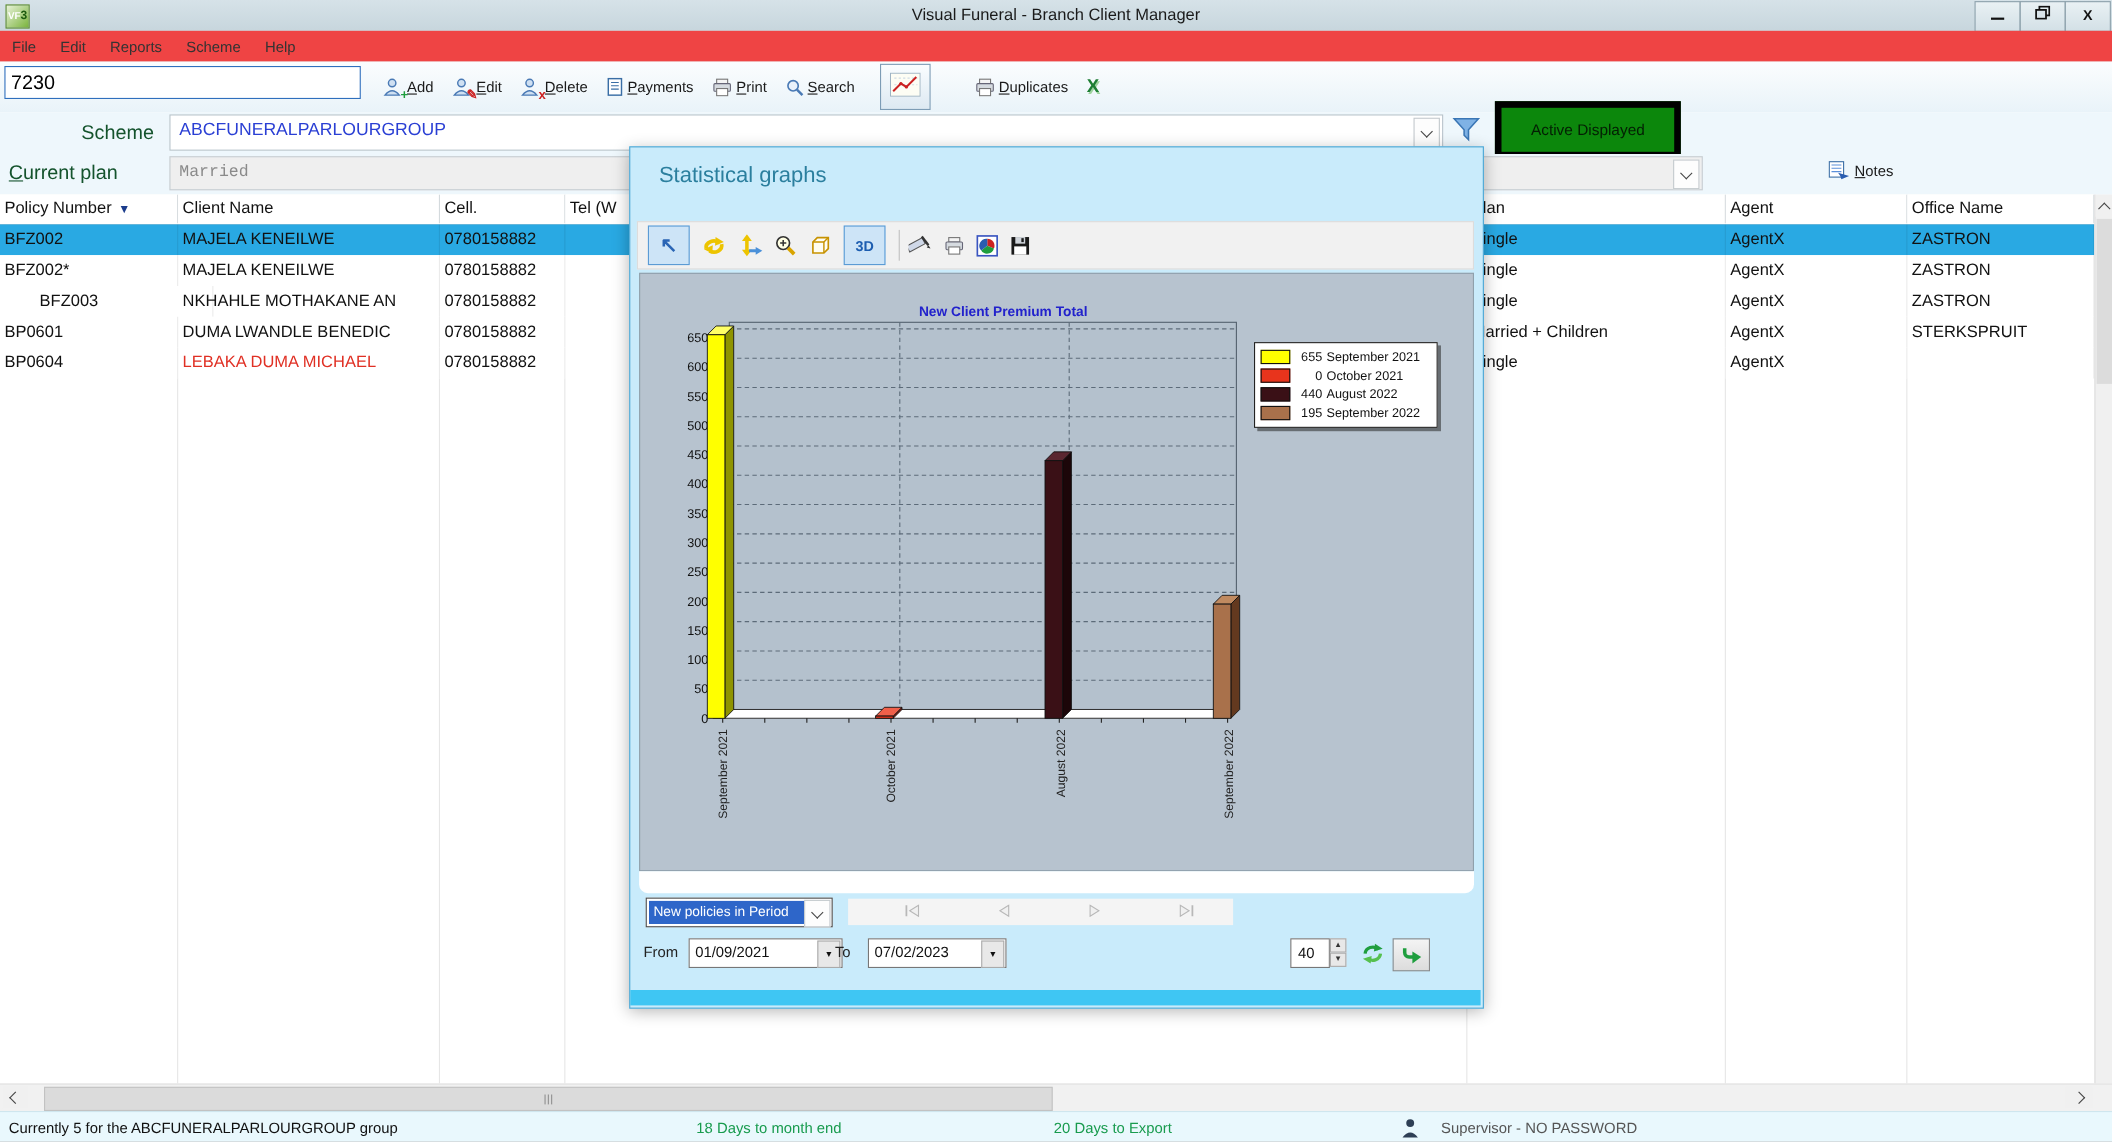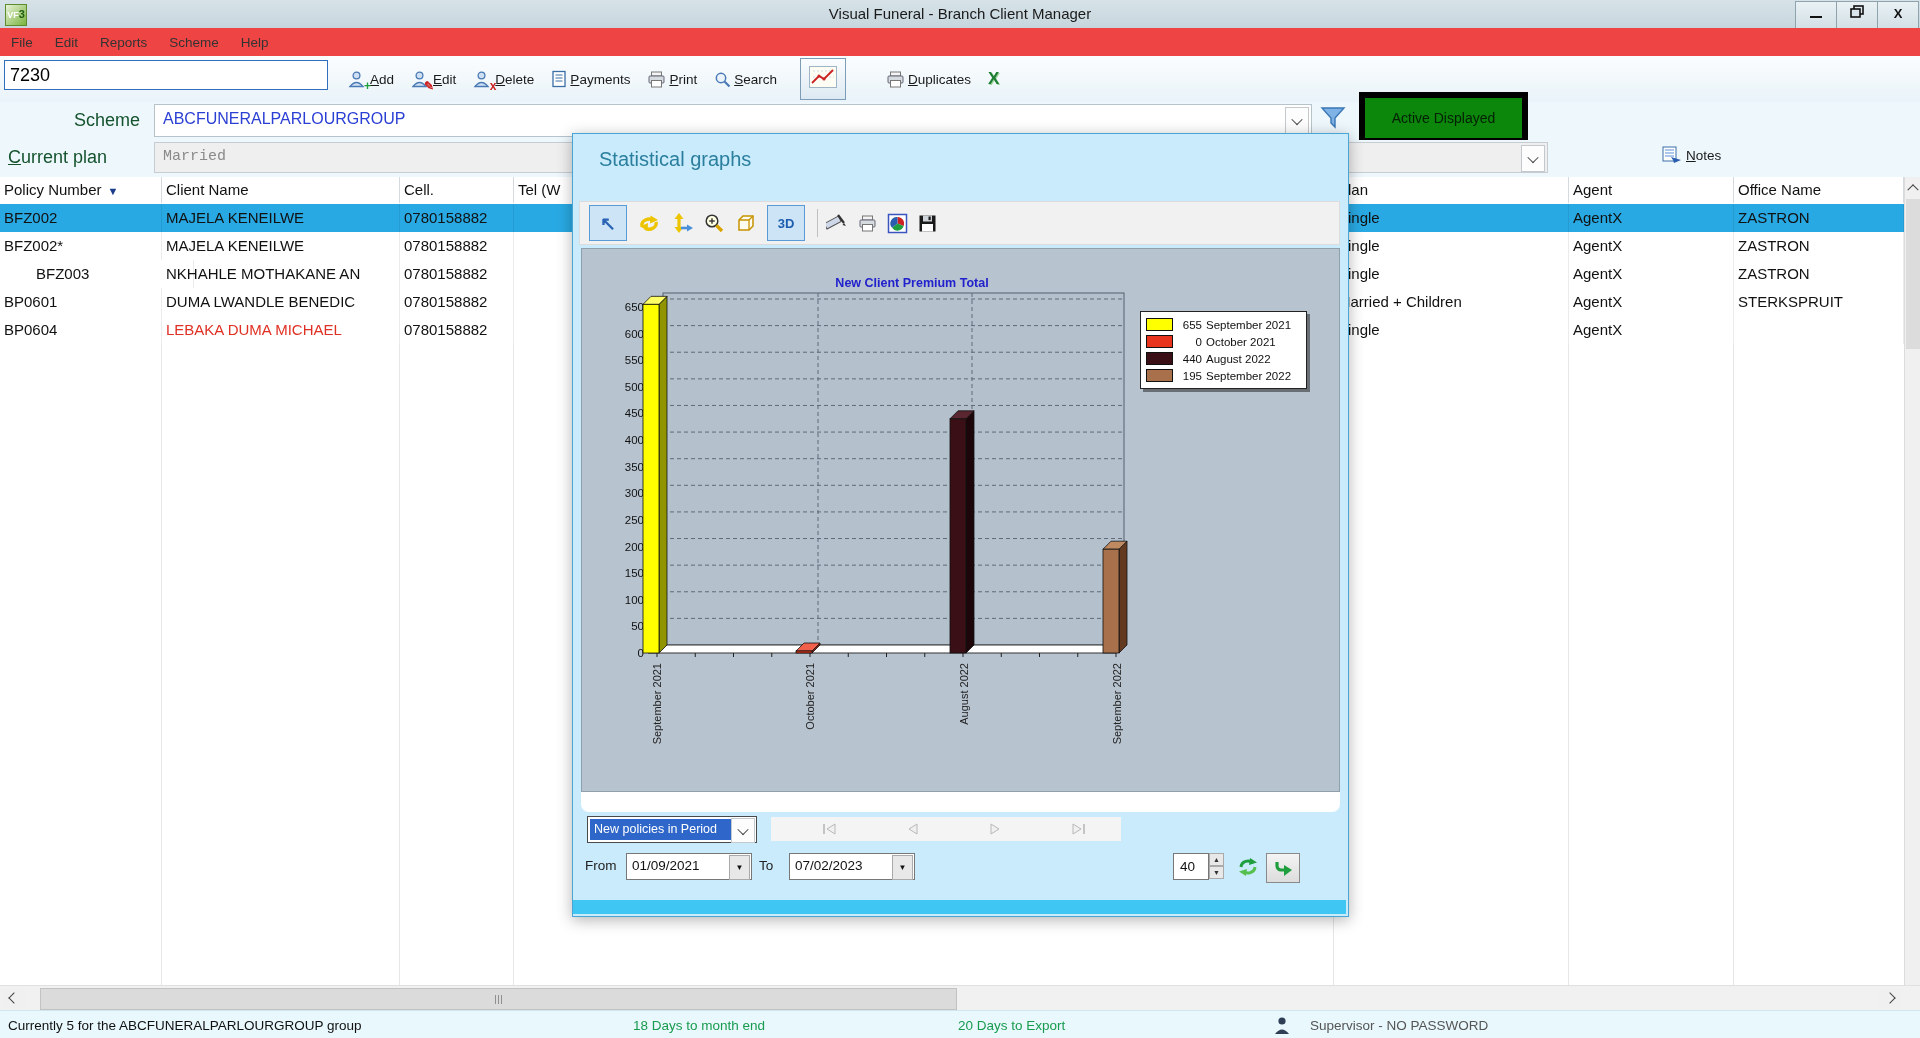--- a/index.html
+++ b/index.html
@@ -559,21 +559,21 @@
         <div class="nav-btn" style="left: 209px;"><svg width="14" height="12">
             <polygon points="3,1 3,11 11,6" fill="#f0f0f0" stroke="#b8b8b8"></polygon>
           </svg></div>
         <div class="nav-btn" style="left: 291px;"><svg width="18" height="12">
             <polygon points="5,1 5,11 13,6" fill="#f0f0f0" stroke="#b8b8b8"></polygon>
             <line x1="16" y1="1" x2="16" y2="11" stroke="#b8b8b8" stroke-width="1.6"></line>
           </svg></div>
       </div>
 
     <span class="dlg-label abs" style="left:12px;top:724px;">From</span>
-    <div class="date-combo" style="left:53px;width:126px;">
+    <div class="date-combo" style="left:53px;width:140px;">
       <span class="date-val">01/09/2021</span>
       <span class="date-arrow">▼</span>
     </div>
     <span class="dlg-label abs" style="left:186px;top:724px;">To</span>
     <div class="date-combo" style="left:216px;width:126px;">
       <span class="date-val">07/02/2023</span>
       <span class="date-arrow">▼</span>
     </div>
 
     <div id="spinner-box">40</div>

